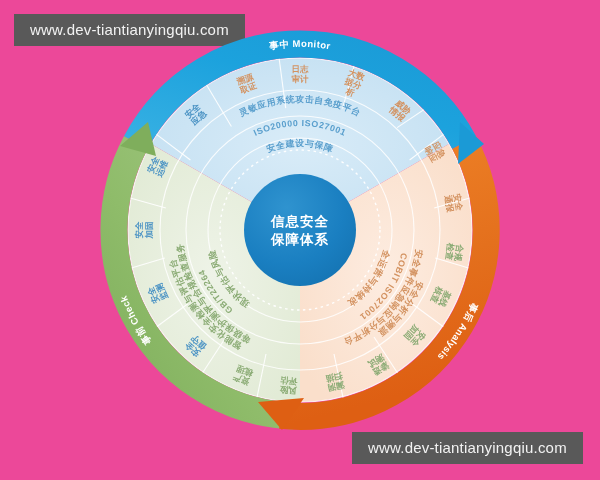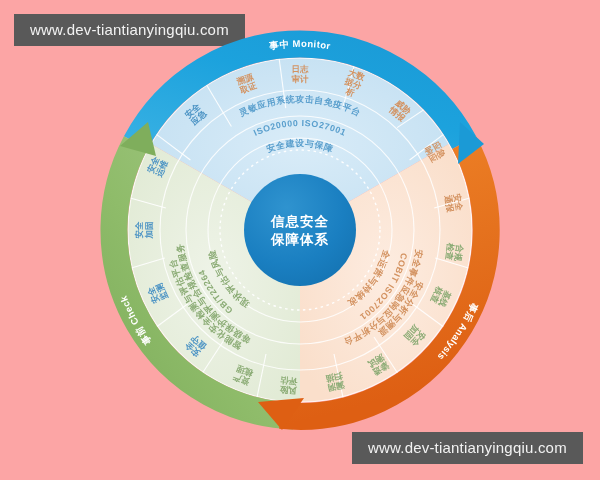--- a/index.html
+++ b/index.html
@@ -9,21 +9,21 @@
     width: 600px;
     height: 480px;
     overflow: hidden;
     font-family: "Liberation Sans", "DejaVu Sans", sans-serif;
   }
 
   #stage {
     position: relative;
     width: 600px;
     height: 480px;
-    background: #fca5a5;
+    background: #ec4899;
   }
 
   
   .watermark {
     position: absolute;
     background: #595959;
     color: #f2f2f2;
     font-size: 15px;
     letter-spacing: 0.2px;
     padding: 7px 16px 8px 16px;

